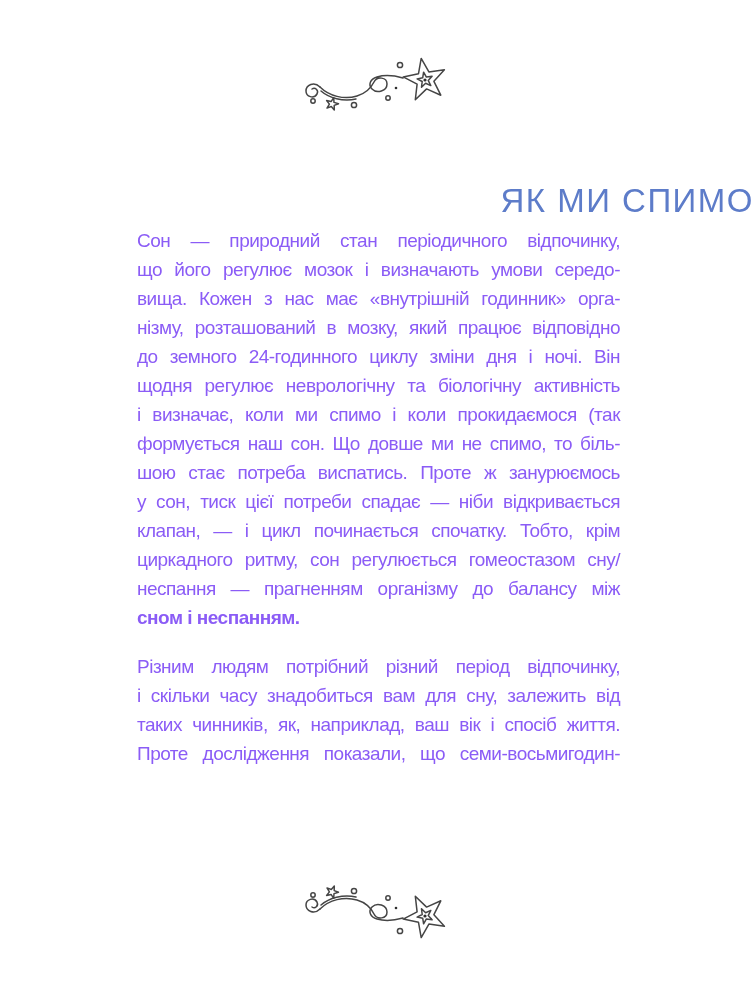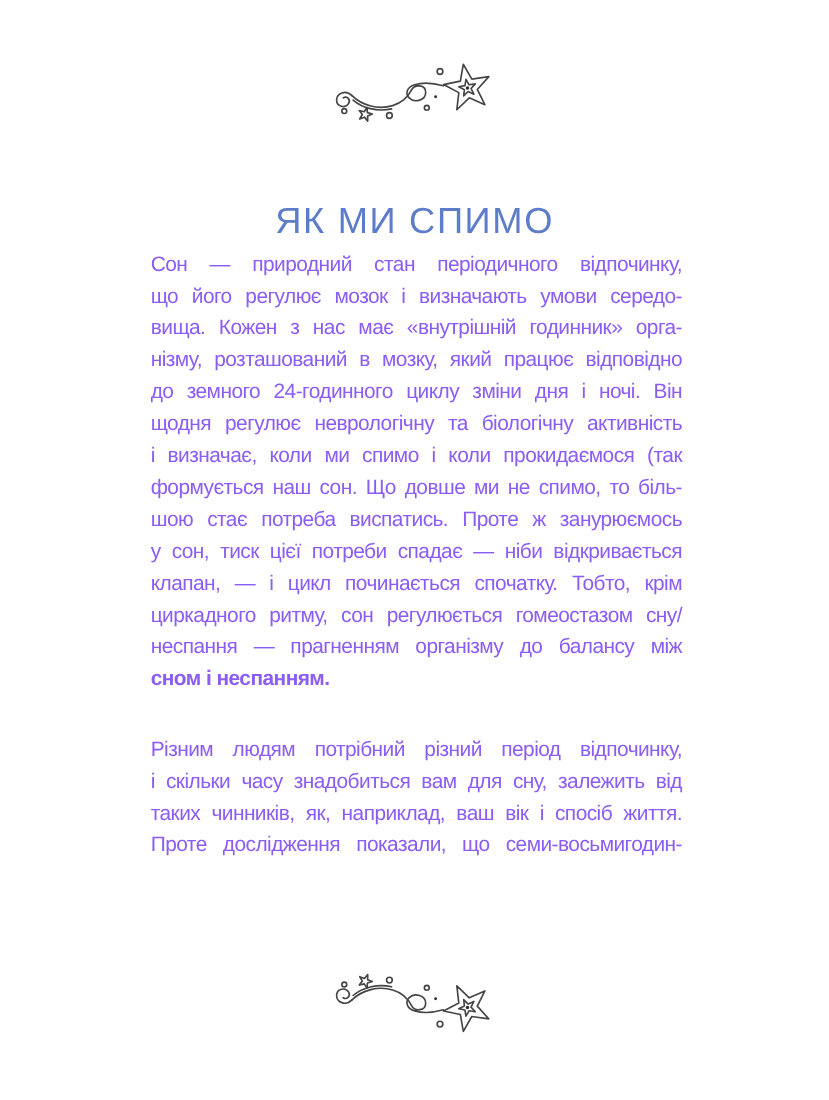--- a/index.html
+++ b/index.html
@@ -20,38 +20,38 @@
     width: 160px;
     height: 62px;
   }
   .ornament-top { left: 299px; top: 52px; }
   .ornament-bottom { left: 299px; top: 882px; }
   .chapter-title {
     position: absolute;
     top: 182px;
     left: 0;
     width: 754px;
-    text-align: center;
+    text-align: right;
     font-size: 33px;
     letter-spacing: 1.5px;
     color: #5d7cc9;
     font-weight: 400;
   }
   .body-text {
     position: absolute;
     left: 137px;
     top: 226px;
     width: 483px;
     font-size: 19px;
     line-height: 29px;
     letter-spacing: -0.5px;
     color: #8b5cf6;
   }
   .paragraph { margin: 0; }
-  .paragraph + .paragraph { margin-top: 35px; }
+  .paragraph + .paragraph { margin-top: 20px; }
   .line {
     text-align: justify;
     text-align-last: justify;
     white-space: normal;
   }
   .line.last {
     text-align-last: left;
     font-weight: bold;
   }
   .flourish-stroke {

